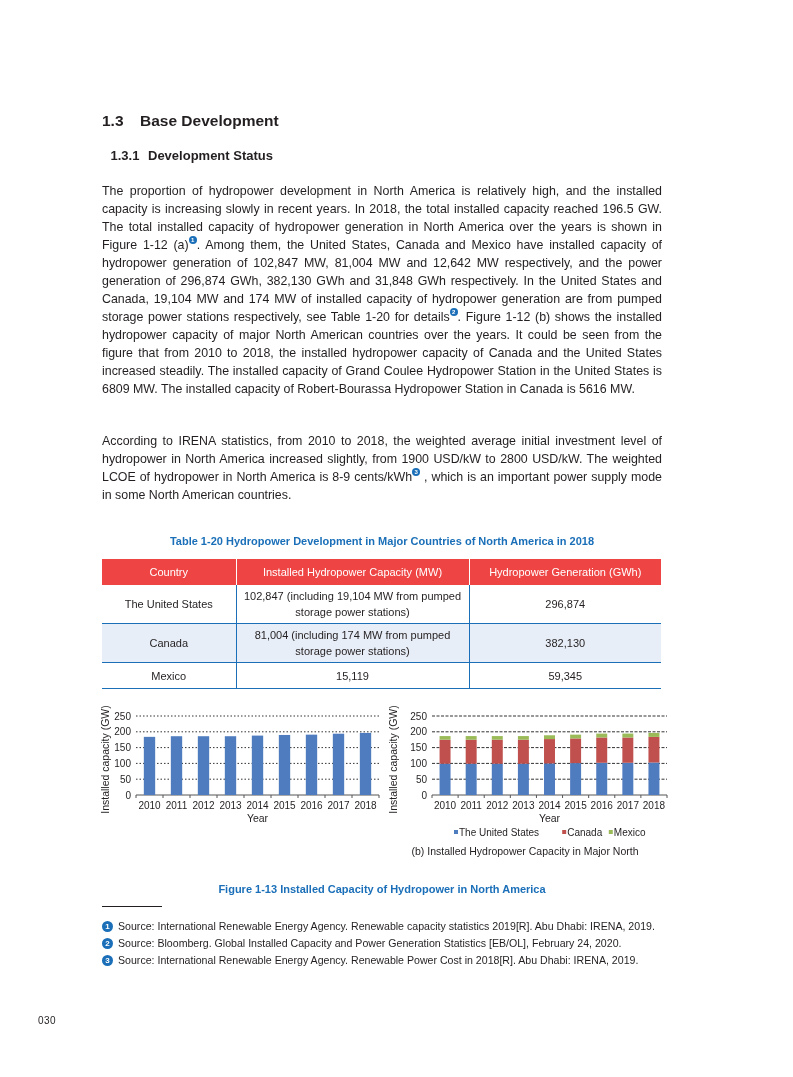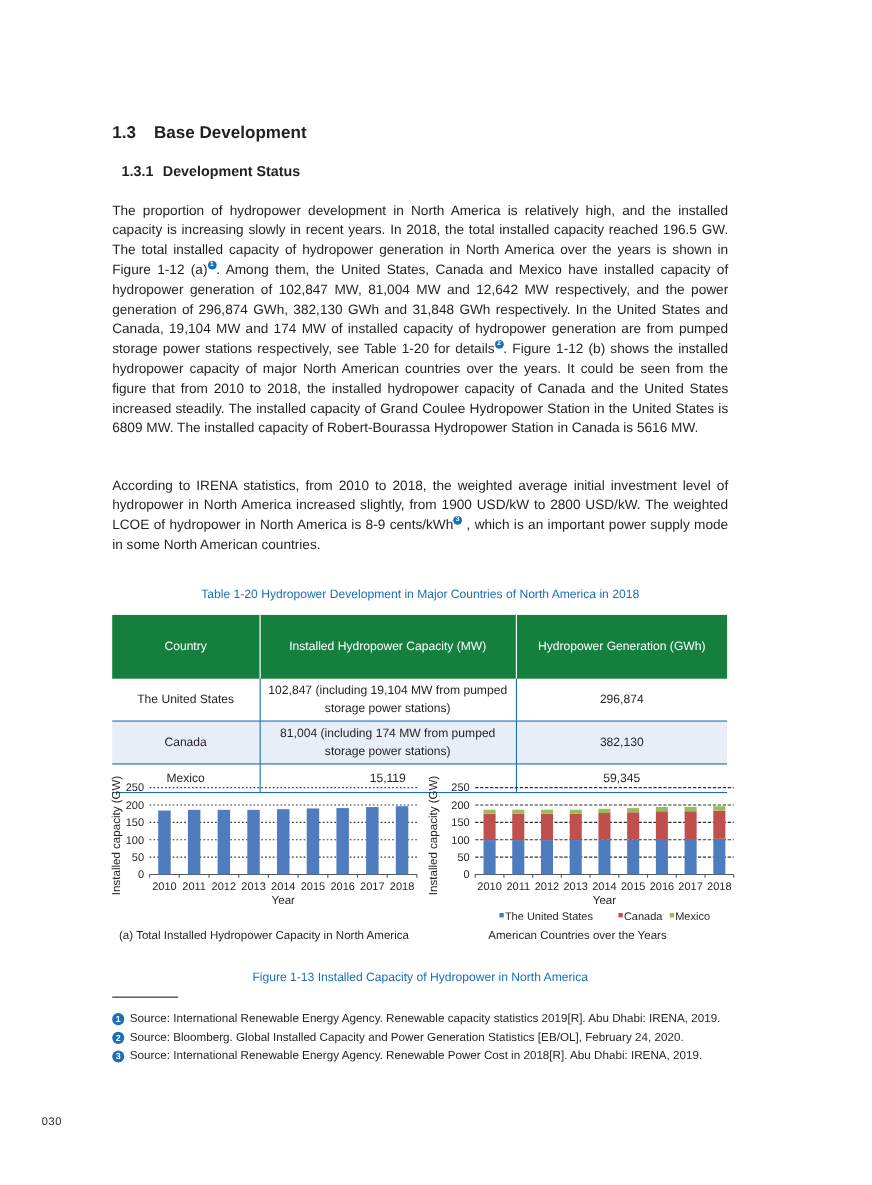--- a/index.html
+++ b/index.html
@@ -5,25 +5,25 @@
   html, body { margin:0; padding:0; background:#fff; }
   body { width:793px; height:1077px; position:relative; font-family:"Liberation Sans", sans-serif; color:#231f20; overflow:hidden; }
   .h2 { position:absolute; left:102px; top:112px; font-size:15.5px; font-weight:bold; }
   .h2 .num { display:inline-block; width:38px; }
   .h3 { position:absolute; left:102px; top:148px; font-size:13px; font-weight:bold;text-align:center; }
   .h3 .num { display:inline-block; width:46px; }
   .para { position:absolute; left:102px; width:560px; font-size:12.4px; line-height:18px; text-align:justify; }
   .p1 { top:182px; }
   .p2 { top:432px; }
   sup.fn { display:inline-block; width:8px; height:8px; border-radius:50%; background:#1a6fb8; color:#fff; font-size:6px; line-height:8px; text-align:center; vertical-align:7px; font-weight:bold; }
-  .caption-blue { position:absolute; color:#1a6fb8; font-weight:normal; font-size:11px; text-align:center; }
+  .caption-blue { position:absolute; color:#1a6fb8; font-weight:bold; font-size:11px; text-align:center; }
   .tcap { left:102px; width:560px; top:535px; }
   .fcap { left:102px; width:560px; top:883px; }
   table.data { position:absolute; left:102px; top:559px; width:559px; border-collapse:collapse; font-size:11px; }
-  table.data th { background:#15803d; color:#fff; font-weight:normal; height:26px; border-right:1px solid #fff; padding:16px 4px; }
+  table.data th { background:#ef4444; color:#fff; font-weight:normal; height:26px; border-right:1px solid #fff; padding:0 4px; }
   table.data th:last-child { border-right:none; }
   table.data td { text-align:center; border-right:1px solid #1a6fb8; border-bottom:1px solid #1a6fb8; padding:2px 6px; line-height:16px; }
   table.data td:last-child { border-right:none; }
   table.data tr.alt td { background:#e8eef7; }
   table.data tr.r1 td { height:34px; }
   table.data tr.r2 td { height:34px; }
   table.data tr.r3 td { height:21px; }
   .chart { position:absolute; }
   .chart svg text { font-family:"Liberation Sans", sans-serif; }
   .subcap { position:absolute; font-size:10.5px; text-align:center; line-height:17px; }
@@ -185,24 +185,23 @@
       <text x="161.5" y="122" font-size="10.5" text-anchor="middle" fill="#231f20">Year</text>
       <rect x="66" y="130" width="4" height="4" fill="#4f7bbf"></rect>
       <text x="71" y="136" font-size="10" fill="#231f20">The United States</text>
       <rect x="174.2" y="130" width="4" height="4" fill="#c0504d"></rect>
       <text x="179.2" y="136" font-size="10" fill="#231f20">Canada</text>
       <rect x="220.79999999999998" y="130" width="4" height="4" fill="#9bbb59"></rect>
       <text x="225.79999999999998" y="136" font-size="10" fill="#231f20">Mexico</text>
     </svg></div>
 
 <div class="subcap" style="left:100px; top:843px; width:280px;">
-  <div>(a) Total Installed Hydropower Capacity in North America</div>
 </div>
 <div class="subcap" style="left:395px; top:843px; width:260px;">
-  <div>American Countries over the Years</div>
+  <div>(b) Installed Hydropower Capacity in Major North</div>
 </div>
 
 <div class="caption-blue fcap">Figure 1-13   Installed Capacity of Hydropower in North America</div>
 
 <div class="rule"></div>
 <div class="notes">
   <div class="note">
       <span class="b">1</span>
       <span class="t">Source: International Renewable Energy Agency. Renewable capacity statistics 2019[R]. Abu Dhabi: IRENA, 2019.</span>
     </div>

